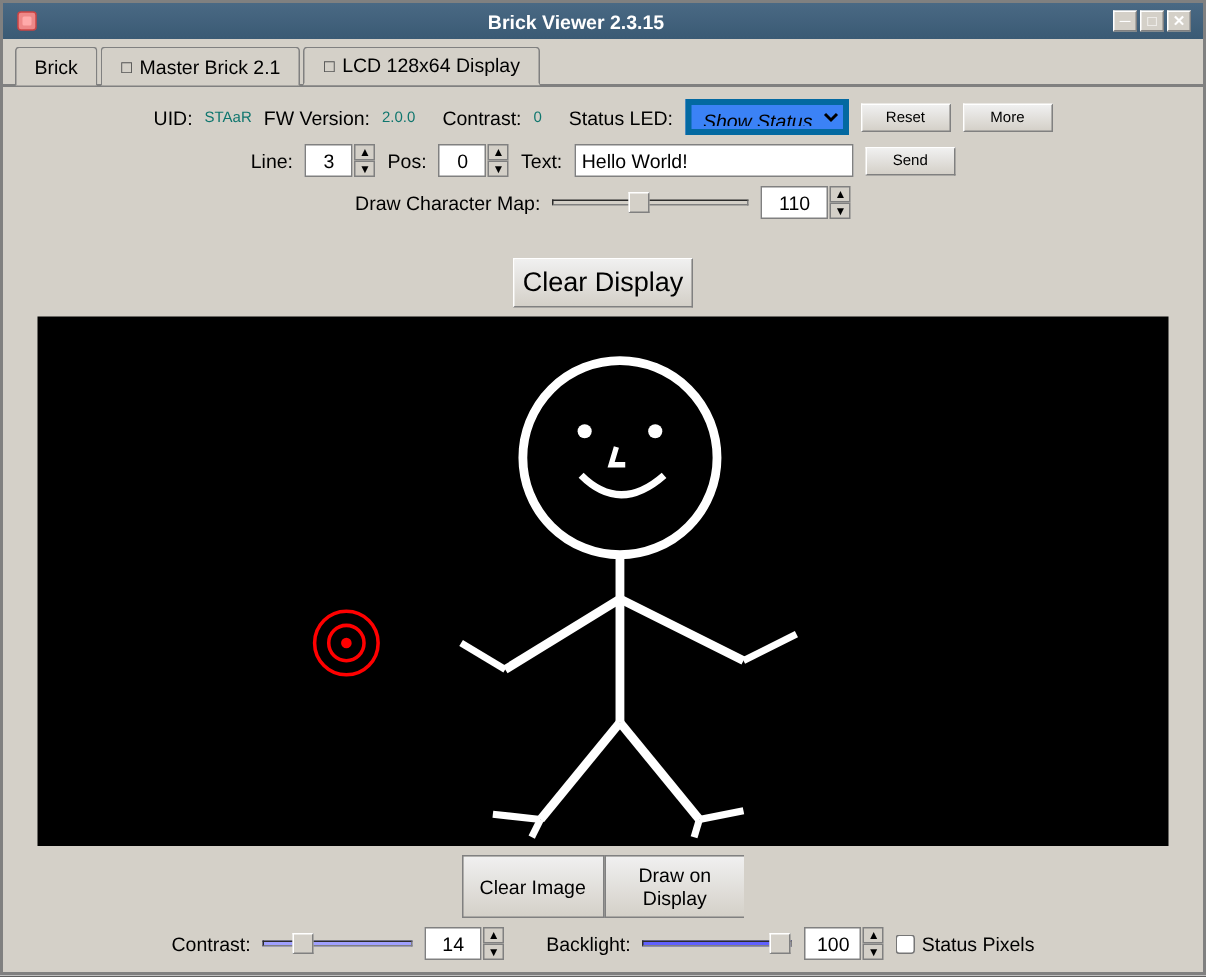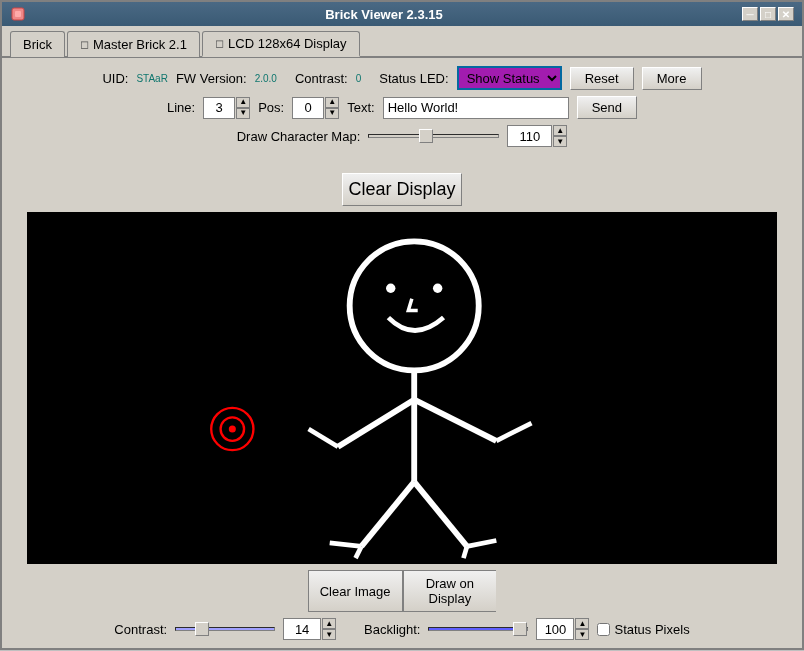--- a/index.html
+++ b/index.html
@@ -84,30 +84,31 @@
     }
     label { font-size: 13px; color: #000; white-space: nowrap; }
     .value-text { font-size: 10px; color: #0f766e; }
     .btn {
       padding: 3px 14px;
       background: linear-gradient(to bottom, #f0f0f0, #d4d0c8);
       border: 1px solid #808080;
       border-top-color: #fff;
       border-left-color: #fff;
       cursor: pointer;
-      font-size: 13px;
+      font-size: 10px;
       min-width: 60px;
     }
     select.dropdown {
       padding: 2px 4px;
       font-size: 13px;
-      background: #a21caf;
-      border: 2px solid #0369a1;
+      background: #3b82f6;
+      border: 4px solid #0369a1;
       height: 24px;
       min-width: 100px;
+      font-style: italic;
     }
     .spinbox {
       display: flex;
       align-items: center;
     }
     .spinbox input {
       width: 40px;
       height: 22px;
       border: 1px solid #808080;
       padding: 1px 3px;

